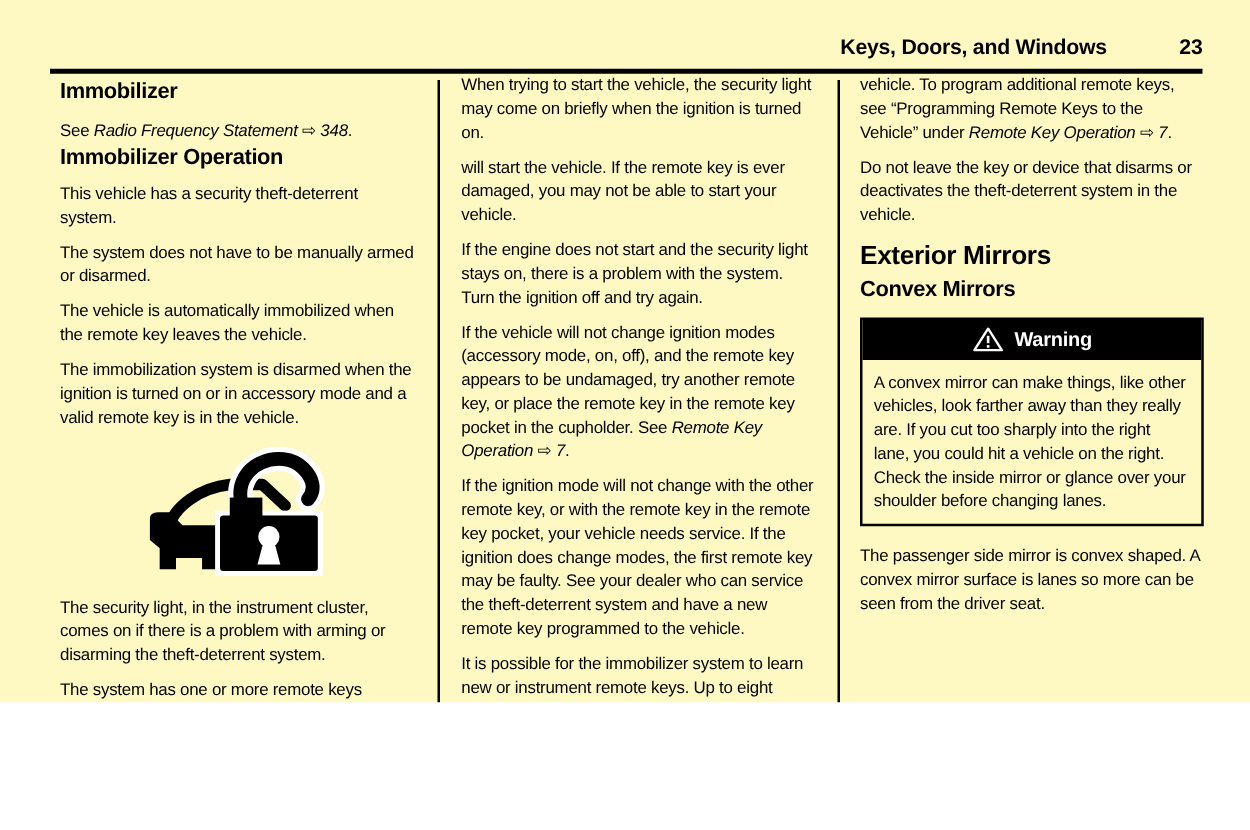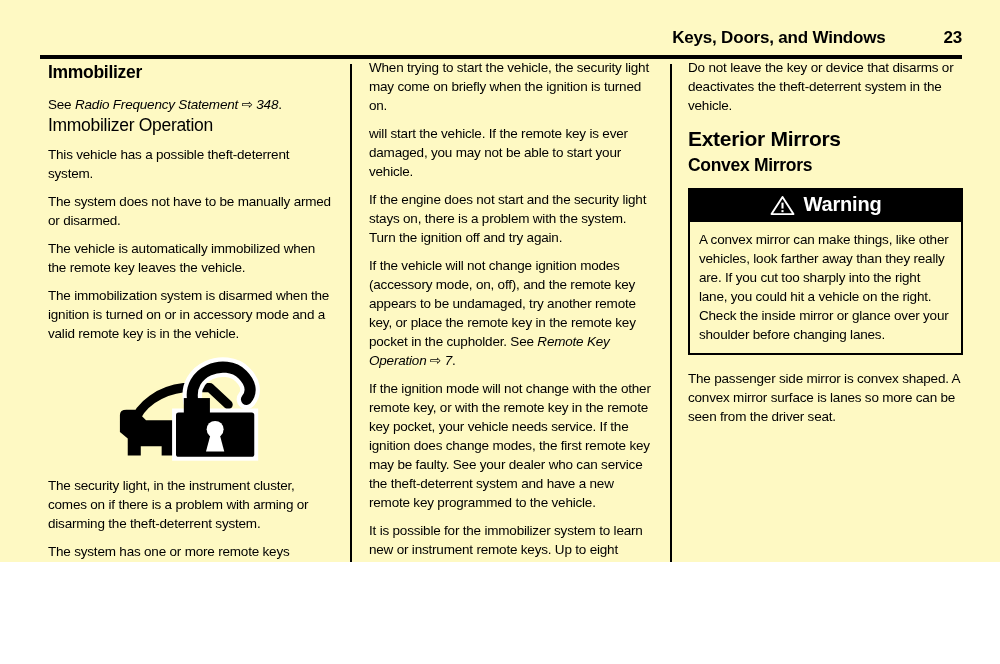--- a/index.html
+++ b/index.html
@@ -57,21 +57,21 @@
   
   p { margin: 0 0 9px 0; }
   .h-sub {
     font-size: 17.5px;
     font-weight: bold;
     letter-spacing: -0.3px;
     margin: 5px 0 13px 0;
   }
   .h-sub2 {
     font-size: 17.5px;
-    font-weight: normal;
+    font-weight: bold;
     letter-spacing: -0.3px;
     margin: 0 0 10px 0;
   }
   .h-main {
     font-size: 21px;
     font-weight: bold;
     letter-spacing: -0.3px;
     margin: 14px 0 8px 0;
   }
   .see-ref { margin-bottom: 2px; }
@@ -85,24 +85,24 @@
   
   .warn-box {
     border: 2px solid #000000;
     margin: 8px 0 14px 0;
   }
   .warn-head {
     background: #000000;
     color: #ffffff;
     display: flex;
     justify-content: center;
-    align-items: flex-start;
+    align-items: flex-end;
     gap: 9px;
     font-weight: bold;
-    font-size: 20px;
+    font-size: 16px;
     padding: 5px 0 6px 0;
   }
   .warn-body {
     padding: 8px 9px 9px 9px;
   }
   .warn-body p { margin: 0; }
 </style>
 </head>
 <body>
 
@@ -117,21 +117,21 @@
   <div class="col-divider divider-1"></div>
   <div class="col-divider divider-2"></div>
 
   <div class="col col-1">
     <div class="h-sub">Immobilizer</div>
 
     <p class="see-ref"><span>See </span><i>Radio Frequency Statement</i><span> ⇨ </span><i>348</i><span>.</span></p>
 
     <div class="h-sub2">Immobilizer Operation</div>
 
-    <p>This vehicle has a possible theft-deterrent system.</p>
+    <p>This vehicle has a security theft-deterrent system.</p>
     <p>The system does not have to be manually armed or disarmed.</p>
     <p>The vehicle is automatically immobilized when the remote key leaves the vehicle.</p>
     <p>The immobilization system is disarmed when the ignition is turned on or in accessory mode and a valid remote key is in the vehicle.</p>
 
     <svg class="icon-block" viewBox="0 0 115 82" width="150" height="107" aria-hidden="true">
 
       <path d="M14 52 C18 38 34 27 52 25 L72 25 L86 38" fill="none" stroke="#000" stroke-width="7" stroke-linecap="round" stroke-linejoin="round"></path>
 
       <path d="M3 46 Q3 42 8 42 L15 42 L23 50 L46 50 L46 77 L35 77 L35 70 L19 70 L19 77 L9 77 L9 64 L3 59 Z" fill="#000"></path>
 
@@ -157,20 +157,21 @@
     <p>will start the vehicle. If the remote key is ever damaged, you may not be able to start your vehicle.</p>
     <p>If the engine does not start and the security light stays on, there is a problem with the system. Turn the ignition off and try again.</p>
 
     <p><span>If the vehicle will not change ignition modes (accessory mode, on, off), and the remote key appears to be undamaged, try another remote key, or place the remote key in the remote key pocket in the cupholder. See </span><i>Remote Key Operation</i><span> ⇨ </span><i>7</i><span>.</span></p>
 
     <p>If the ignition mode will not change with the other remote key, or with the remote key in the remote key pocket, your vehicle needs service. If the ignition does change modes, the first remote key may be faulty. See your dealer who can service the theft-deterrent system and have a new remote key programmed to the vehicle.</p>
     <p>It is possible for the immobilizer system to learn new or instrument remote keys. Up to eight remote keys can be programmed to the</p>
   </div>
 
   <div class="col col-3">
+    <p><span>vehicle. To program additional remote keys, see “Programming Remote Keys to the Vehicle” under </span><i>Remote Key Operation</i><span> ⇨ </span><i>7</i><span>.</span></p>
 
     <p>Do not leave the key or device that disarms or deactivates the theft-deterrent system in the vehicle.</p>
 
     <div class="h-main">Exterior Mirrors</div>
     <div class="h-sub" style="margin-top:4px;">Convex Mirrors</div>
 
     <div class="warn-box">
       <div class="warn-head">
         <svg viewBox="0 0 26 22" width="25" height="21" aria-hidden="true">
           <path d="M13 2 L24.5 20 L1.5 20 Z" fill="none" stroke="#ffffff" stroke-width="2" stroke-linejoin="round"></path>

